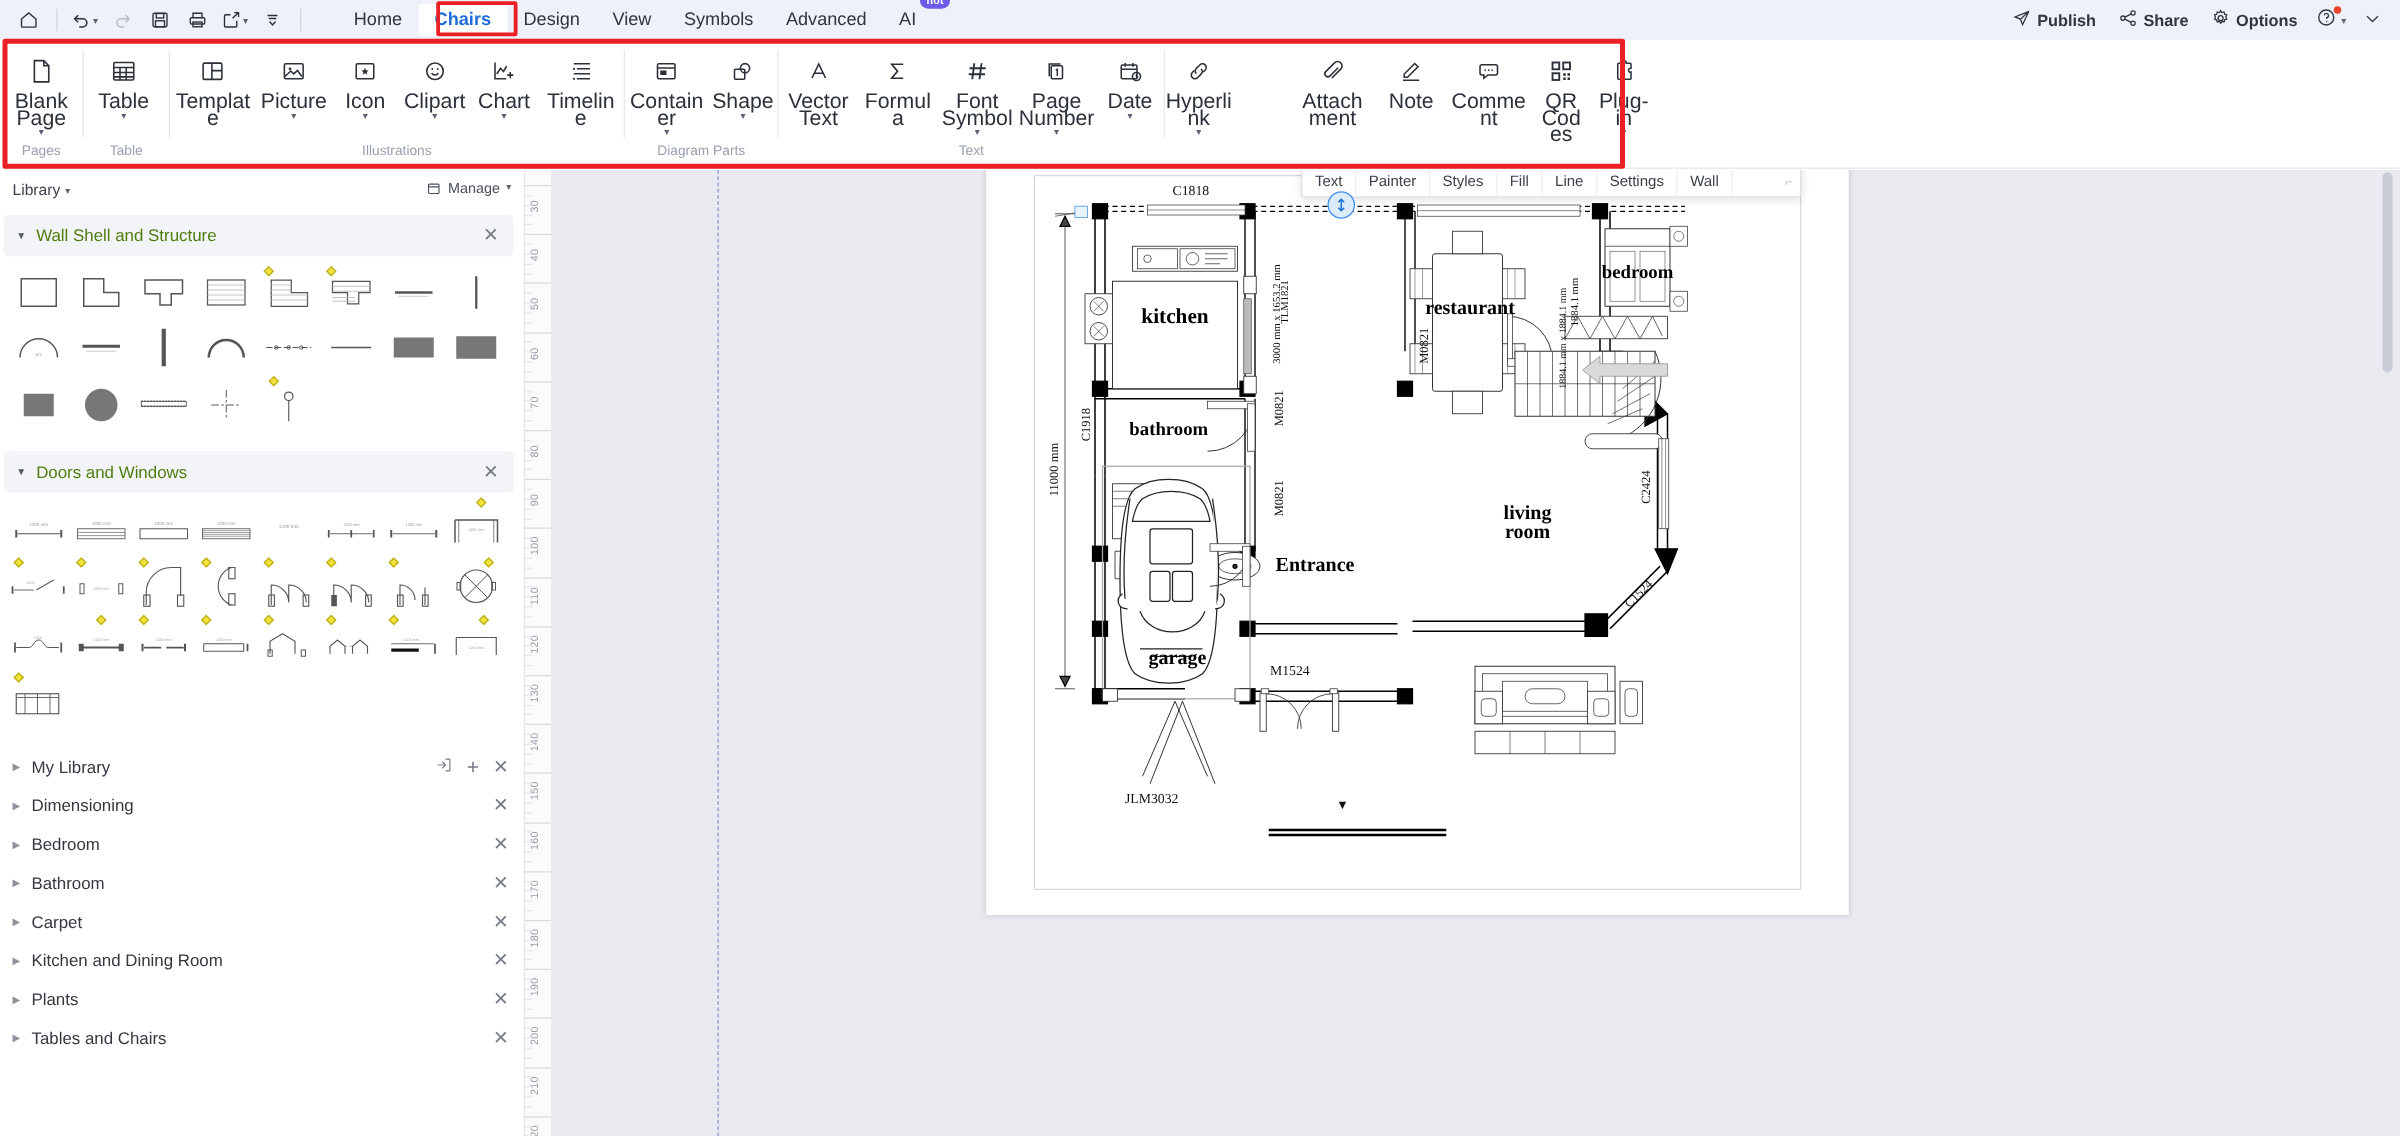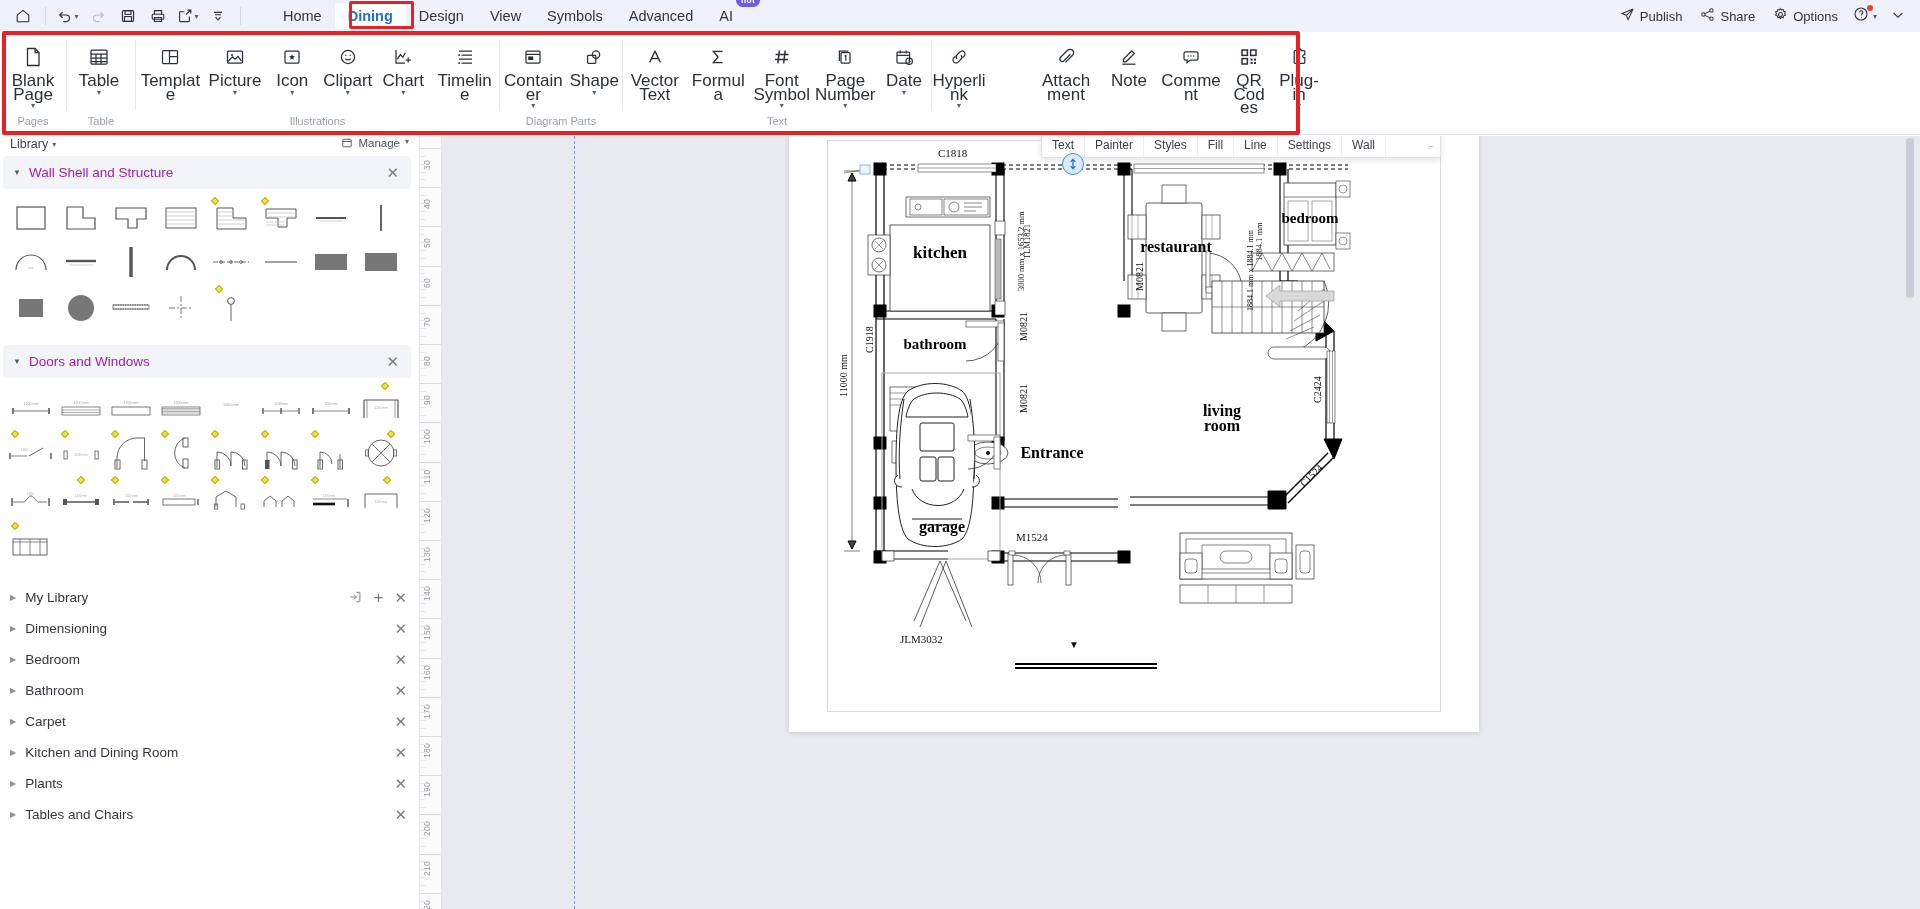--- a/index.html
+++ b/index.html
@@ -42,21 +42,21 @@
     border-radius:7px; padding:1px 5px 1.5px 5px; line-height:10px;
     letter-spacing:.2px;
   }
 
   .topright {
     position:absolute; right:8px; top:0; height:32px;
     display:flex; align-items:center; gap:2px;
   }
   .tr-item {
     display:flex; align-items:center; gap:5px; font-size:13px; color:#2f3440;
-    padding:4px 8px; border-radius:3px; cursor:pointer; white-space:nowrap;
+    padding:4px 8px; border-radius:3px; cursor:pointer; white-space:nowrap;font-weight:bold;
   }
   .help-wrap { position:relative; display:flex; align-items:center; padding:4px 5px; cursor:pointer; }
   .help-dot { position:absolute; top:3px; right:9px; width:6px; height:6px; border-radius:50%; background:#e8452c; }
 
   
   .ribbon {
     position:absolute; left:0; top:32px; width:1920px; height:103px;
     background:#ffffff; border-bottom:1px solid #e2e5ec;
     display:flex; align-items:stretch;
   }
@@ -91,31 +91,31 @@
     border:3px solid #ea2024; border-radius:2px; pointer-events:none; z-index:41;
   }
 
   
   .leftpanel {
     position:absolute; left:0; top:136px; width:420px; height:773px;
     background:#ffffff; border-right:1px solid #e2e5ec; overflow:hidden;
   }
   .lib-header {
     height:16px; display:flex; align-items:center; justify-content:space-between;
-    padding:0 10px; font-size:12.5px; color:#3a3f4a; background:#fff;
+    padding:16px 10px; font-size:12.5px; color:#3a3f4a; background:#fff;
   }
   .lib-header .left { display:flex; align-items:center; gap:4px; font-weight:500; }
   .lib-header .right { display:flex; gap:5px; color:#4a4f5a; font-size:11.5px; }
 
   .sect-head {
     height:33px; background:#f3f4f7; display:flex; align-items:center;
     padding:0 12px 0 10px; margin:4px 8px 0 3px; border-radius:4px; cursor:pointer;
   }
   .sect-head .tri { font-size:8px; color:#555b66; margin-right:8px; }
-  .sect-head .nm { font-size:13.5px; color:#a21caf; flex:1; }
+  .sect-head .nm { font-size:13.5px; color:#4d7c0f; flex:1; }
   .sect-head .x { color:#777d88; font-size:15px; line-height:15px; cursor:pointer; }
 
   .shapegrid { display:flex; flex-wrap:wrap; padding:8px 4px 4px 6px; }
   .shapecell {
     width:50px; height:42px; display:flex; align-items:center; justify-content:center;
     position:relative; cursor:pointer;
   }
   .shapecell.h2 { height:46px; }
   .dot-tl {
     position:absolute; left:6px; top:1px; width:6px; height:6px;
@@ -258,21 +258,21 @@
         <svg width="16" height="16" viewBox="0 0 16 16" fill="none" stroke="currentColor" stroke-width="1.1">
           <path d="M4 4.4h8M5 6.8h6"></path>
             <path d="M5.6 9.2 8 12l2.4-2.8"></path>
         </svg>
       </div>
       <div class="qa-sep"></div>
     </div>
 
     <div class="tabs">
       <div class="tab">Home</div>
-      <div class="tab active">Dining</div>
+      <div class="tab active">Chairs</div>
       <div class="tab">Design</div>
       <div class="tab">View</div>
       <div class="tab">Symbols</div>
       <div class="tab">Advanced</div>
       <div class="tab ai">
         <span>AI</span>
         <span class="badge-hot">hot</span>
       </div>
     </div>
 

